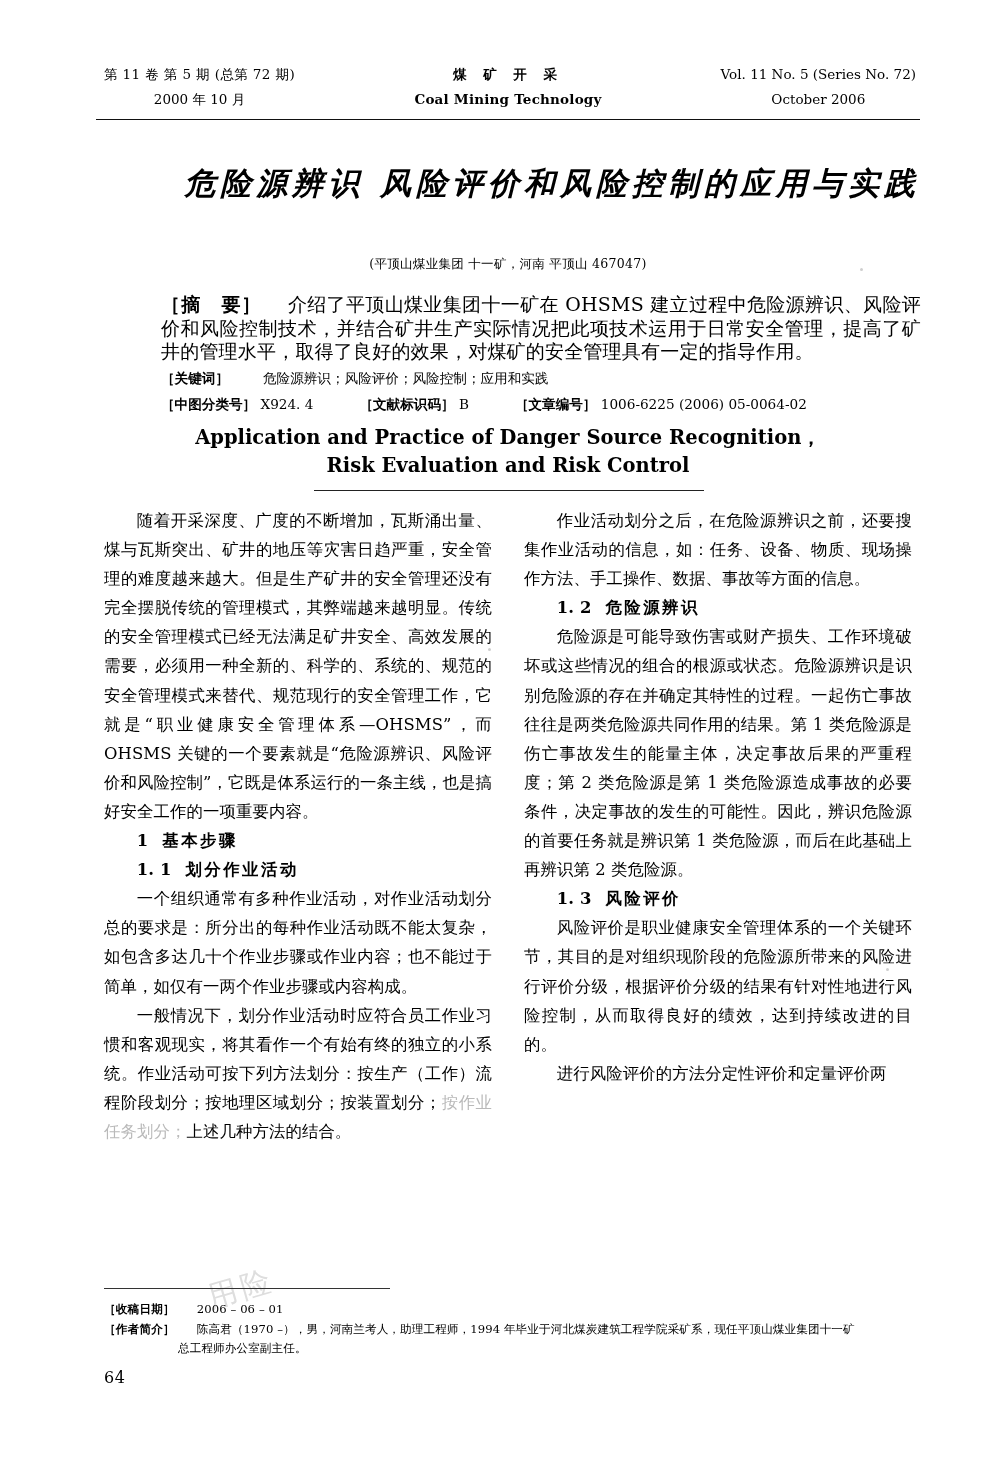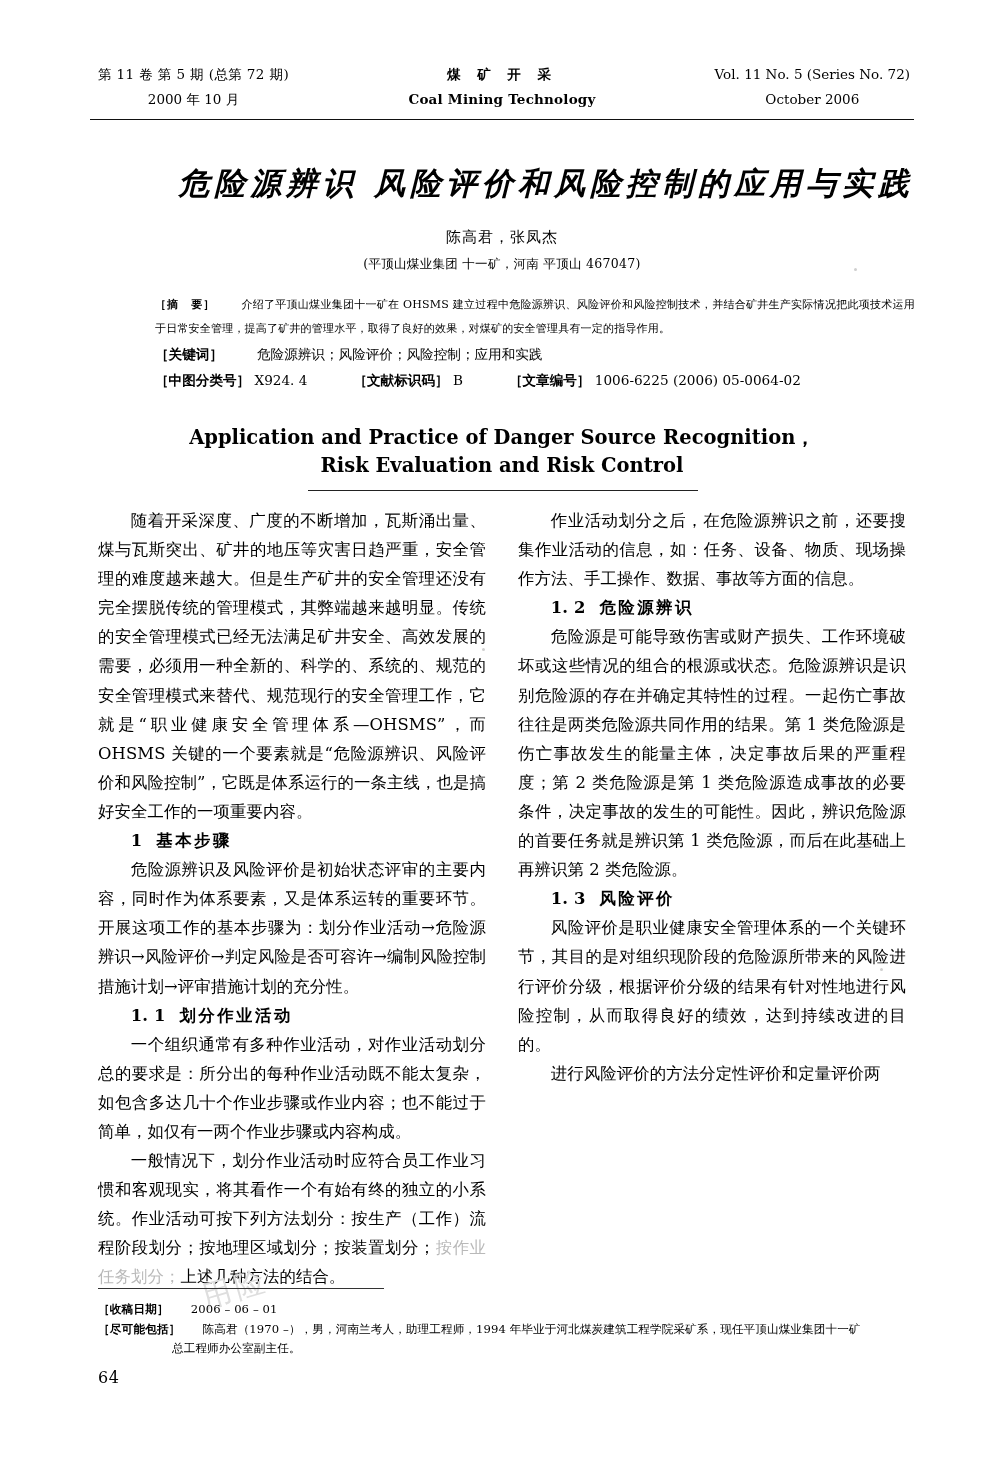--- a/index.html
+++ b/index.html
@@ -14,21 +14,21 @@
   .page {
     position: relative;
     width: 1004px;
     height: 1457px;
     margin: 0 auto;
     background: #ffffff;
     overflow: hidden;
   }
   .sheet {
     position: absolute;
-    left: 90px;
+    left: 96px;
     top: 0;
     width: 824px;
     height: 1457px;
   }
 
   
   .runhead {
     position: absolute;
     left: 0;
     top: 62px;
@@ -92,21 +92,21 @@
   }
 
   
   .abs-wrap {
     position: absolute;
     left: 65px;
     top: 293px;
     width: 760px;
   }
   .abs-para {
-    font-size: 11px;
+    font-size: 19px;
     line-height: 23.5px;
     text-align: justify;
     text-justify: inter-character;
     letter-spacing: 0.2px;
   }
   .abs-para .lead {
     font-weight: bold;
     letter-spacing: 1px;
   }
   .gap-sm { display: inline-block; width: 26px; }
@@ -246,21 +246,20 @@
         <span class="rh-line2">Coal Mining Technology</span>
       </div>
       <div class="rh-col rh-right">
         <span class="rh-line1">Vol. 11 No. 5 (Series No. 72)</span>
         <span class="rh-line2">October  2006</span>
       </div>
     </div>
     <div class="rule-head"></div>
 
     <div class="title-zh">危险源辨识 风险评价和风险控制的应用与实践</div>
-    <div class="authors">陈高君，张凤杰</div>
     <div class="affil">(平顶山煤业集团 十一矿，河南 平顶山 467047)</div>
 
     <div class="abs-wrap">
       <div class="abs-para">
         <span class="lead">［摘　要］</span><span class="gap-sm"></span><span>介绍了平顶山煤业集团十一矿在 OHSMS 建立过程中危险源辨识、风险评价和风险控制技术，并结合矿井生产实际情况把此项技术运用于日常安全管理，提高了矿井的管理水平，取得了良好的效果，对煤矿的安全管理具有一定的指导作用。</span>
       </div>
       <div class="abs-line">
         <span class="lead">［关键词］</span><span class="seg-gap"></span><span>危险源辨识；风险评价；风险控制；应用和实践</span>
       </div>
       <div class="abs-line">
@@ -272,21 +271,20 @@
     </div>
 
     <div class="title-en">Application and Practice of Danger Source Recognition，Risk Evaluation and Risk Control</div>
     <div class="rule-mid"></div>
 
     <div class="col col-left bodytext">
       <p>随着开采深度、广度的不断增加，瓦斯涌出量、煤与瓦斯突出、矿井的地压等灾害日趋严重，安全管理的难度越来越大。但是生产矿井的安全管理还没有完全摆脱传统的管理模式，其弊端越来越明显。传统的安全管理模式已经无法满足矿井安全、高效发展的需要，必须用一种全新的、科学的、系统的、规范的安全管理模式来替代、规范现行的安全管理工作，它就是“职业健康安全管理体系—OHSMS”，而 OHSMS 关键的一个要素就是“危险源辨识、风险评价和风险控制”，它既是体系运行的一条主线，也是搞好安全工作的一项重要内容。</p>
       <p class="heading">
         <span class="hnum">1</span><span class="htxt">基本步骤</span>
       </p>
-      <p>危险源辨识及风险评价是初始状态评审的主要内容，同时作为体系要素，又是体系运转的重要环节。开展这项工作的基本步骤为：划分作业活动→危险源辨识→风险评价→判定风险是否可容许→编制风险控制措施计划→评审措施计划的充分性。</p>
       <p class="heading">
         <span class="hnum">1. 1</span><span class="htxt">划分作业活动</span>
       </p>
       <p>一个组织通常有多种作业活动，对作业活动划分总的要求是：所分出的每种作业活动既不能太复杂，如包含多达几十个作业步骤或作业内容；也不能过于简单，如仅有一两个作业步骤或内容构成。</p>
       <p><span>一般情况下，划分作业活动时应符合员工作业习惯和客观现实，将其看作一个有始有终的独立的小系统。作业活动可按下列方法划分：按生产（工作）流程阶段划分；按地理区域划分；按装置划分；</span><span class="faded">按作业任务划分；</span><span>上述几种方法的结合。</span></p>
     </div>
 
     <div class="col col-right bodytext">
       <p>作业活动划分之后，在危险源辨识之前，还要搜集作业活动的信息，如：任务、设备、物质、现场操作方法、手工操作、数据、事故等方面的信息。</p>
       <p class="heading">
@@ -301,21 +299,21 @@
     </div>
 
     <div class="watermark">用险</div>
 
     <div class="rule-foot"></div>
     <div class="footnotes">
       <div class="fn-row">
         <span class="fn-lead">［收稿日期］</span><span class="fn-body">2006 – 06 – 01</span>
       </div>
       <div class="fn-row">
-        <span class="fn-lead">［尽可能包括］</span><span class="fn-body">陈高君（1970 –），男，河南兰考人，助理工程师，1994 年毕业于河北煤炭建筑工程学院采矿系，现任平顶山煤业集团十一矿</span>
+        <span class="fn-lead">［作者简介］</span><span class="fn-body">陈高君（1970 –），男，河南兰考人，助理工程师，1994 年毕业于河北煤炭建筑工程学院采矿系，现任平顶山煤业集团十一矿</span>
       </div>
       <div class="fn-row">
         <span class="fn-cont">总工程师办公室副主任。</span>
       </div>
     </div>
 
     <div class="pageno">64</div>
 
     <div class="speck" style="left:764px; top:268px; width:3px; height:3px;"></div>
     <div class="speck" style="left:392px; top:648px; width:3px; height:3px;"></div>

